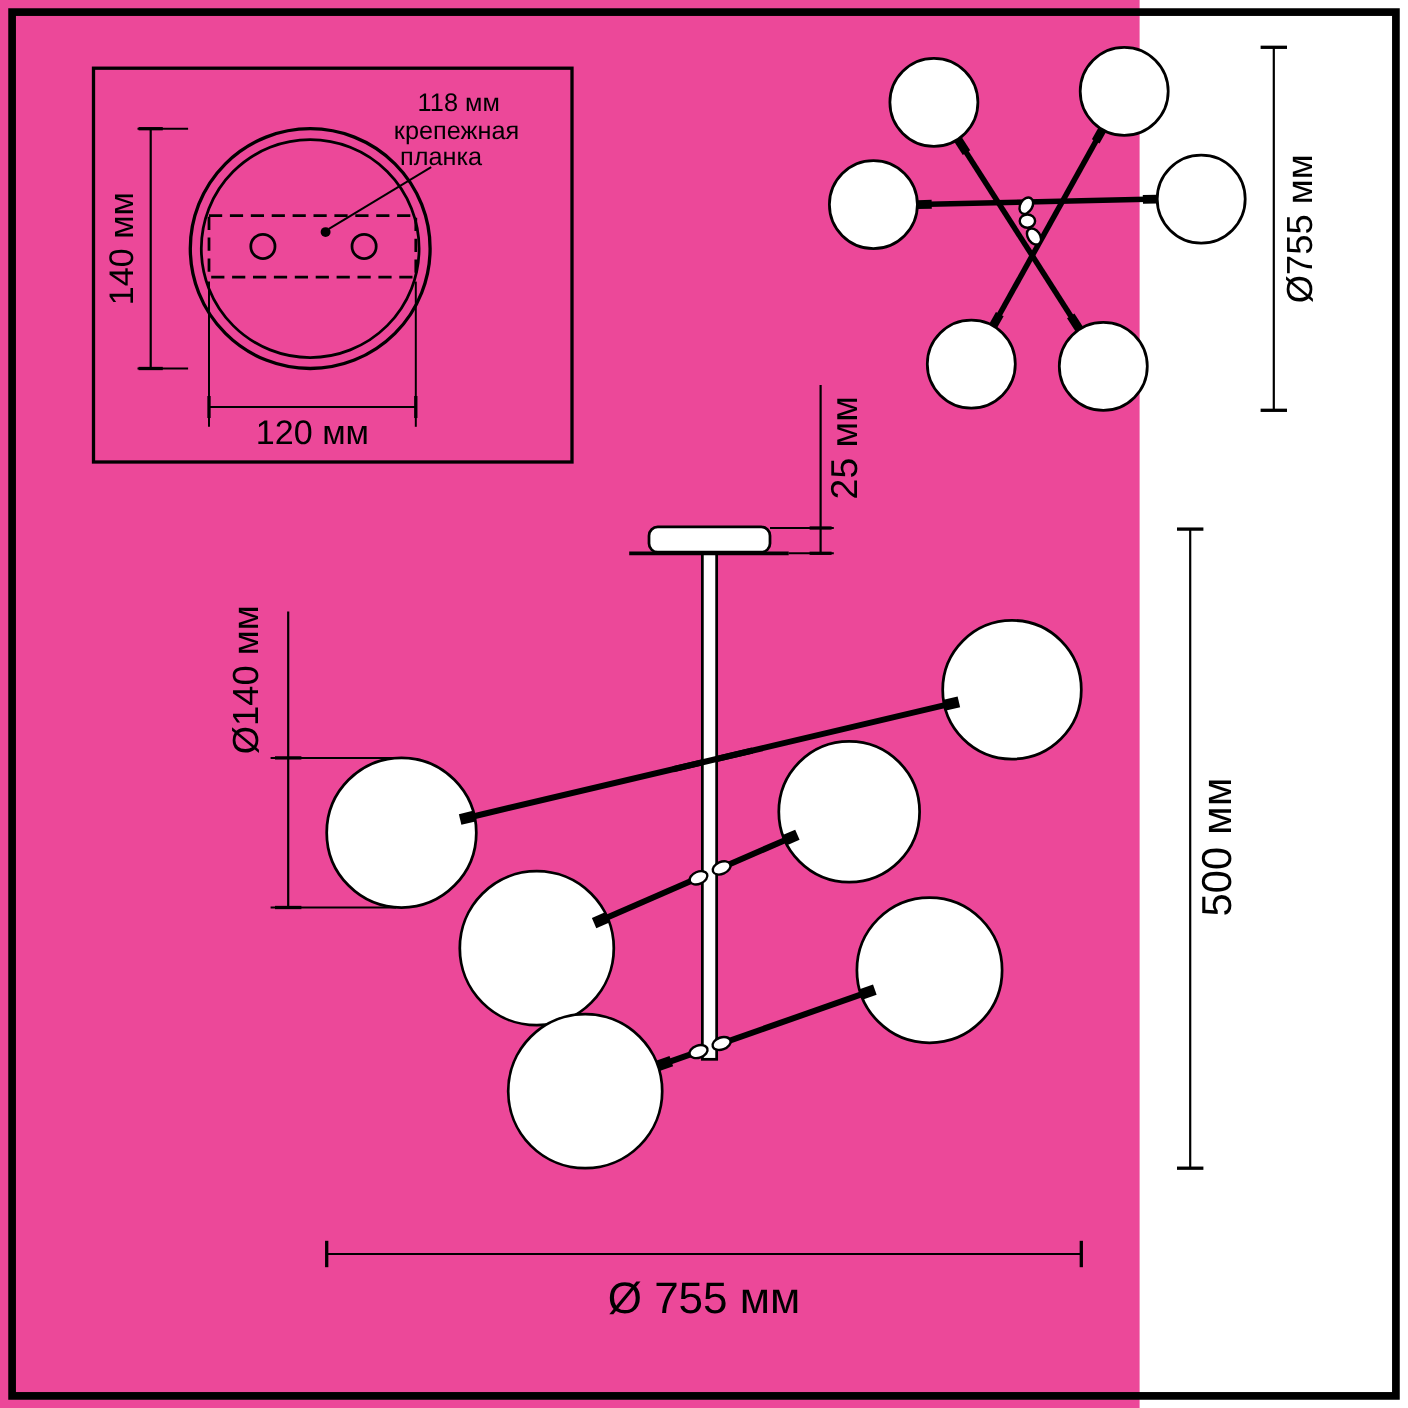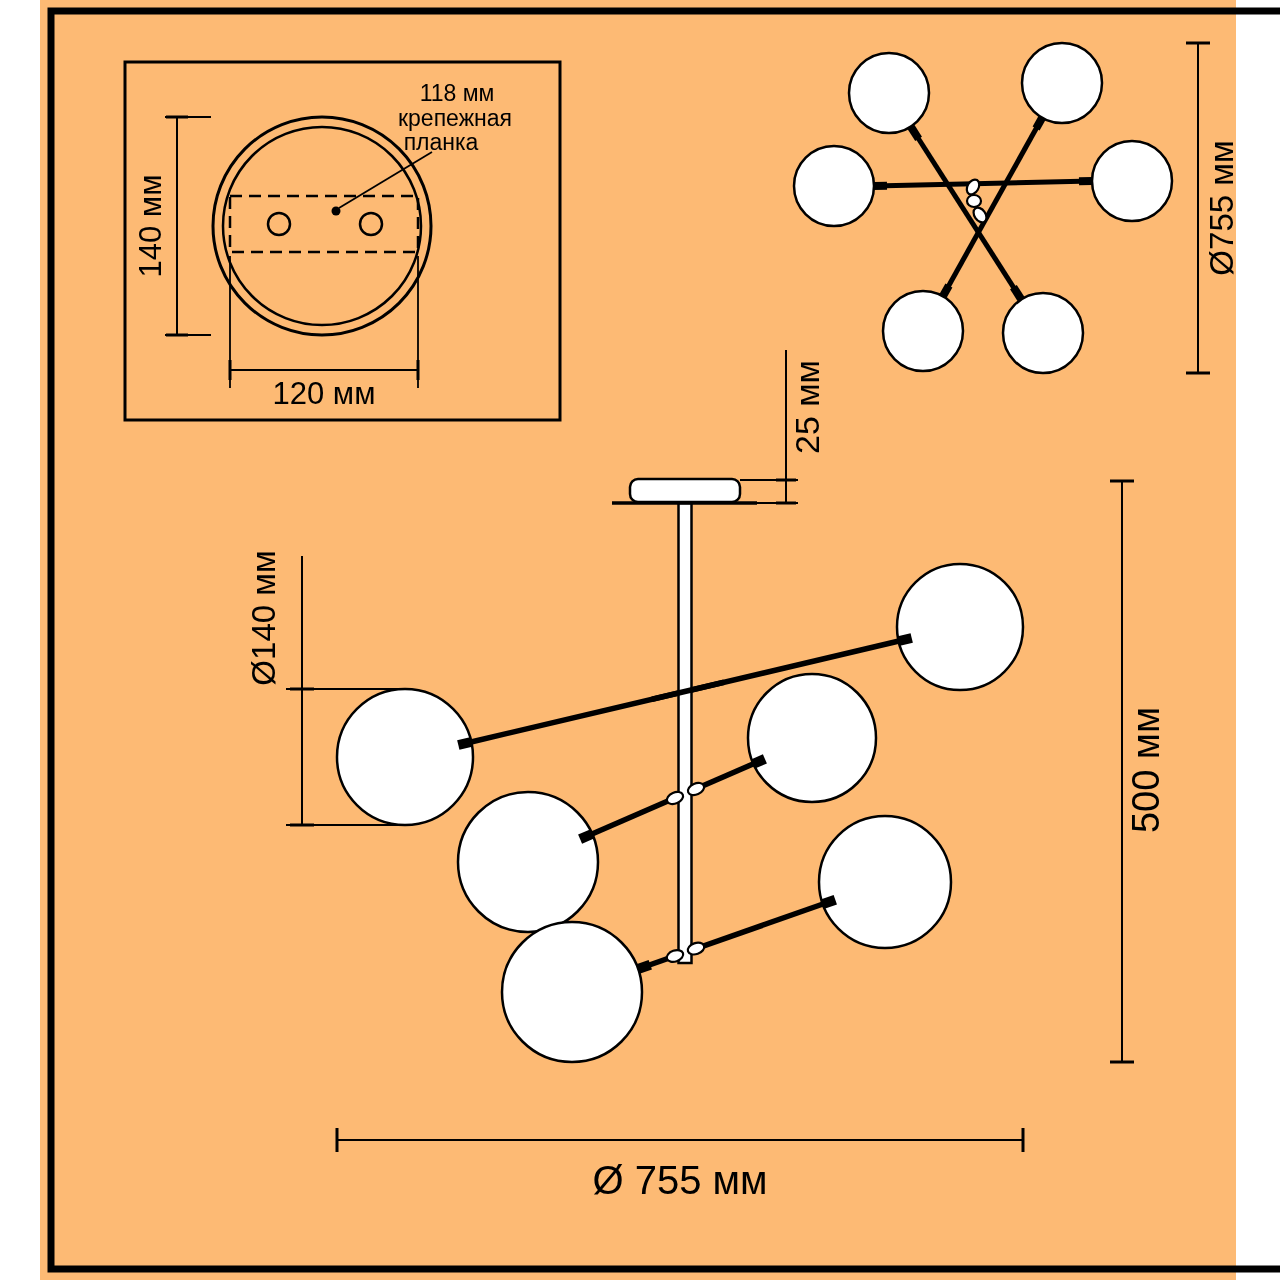--- a/index.html
+++ b/index.html
@@ -1,16 +1,16 @@
 <!DOCTYPE html>
 <html><head>
 <meta charset="utf-8">
 <style>
   html,body{margin:0;padding:0;background:#fff;}
-  .page{width:1196px;height:1280px;background:#fdba74;position:relative;margin-left:40px;}
+  .page{width:1036px;height:1280px;background:#ec4899;position:relative;}
   svg{display:block;}
   text{font-family:"Liberation Sans","DejaVu Sans",sans-serif;fill:#000;}
   .t23{font-size:23px;}
   .t31{font-size:31px;}
   .t33{font-size:33px;}
   .t34{font-size:34px;}
   .t38{font-size:38px;}
   .t40{font-size:40px;}
   .ln1{stroke:#000;stroke-width:1.8;fill:none;}
   .ln2{stroke:#000;stroke-width:2.5;fill:none;}

